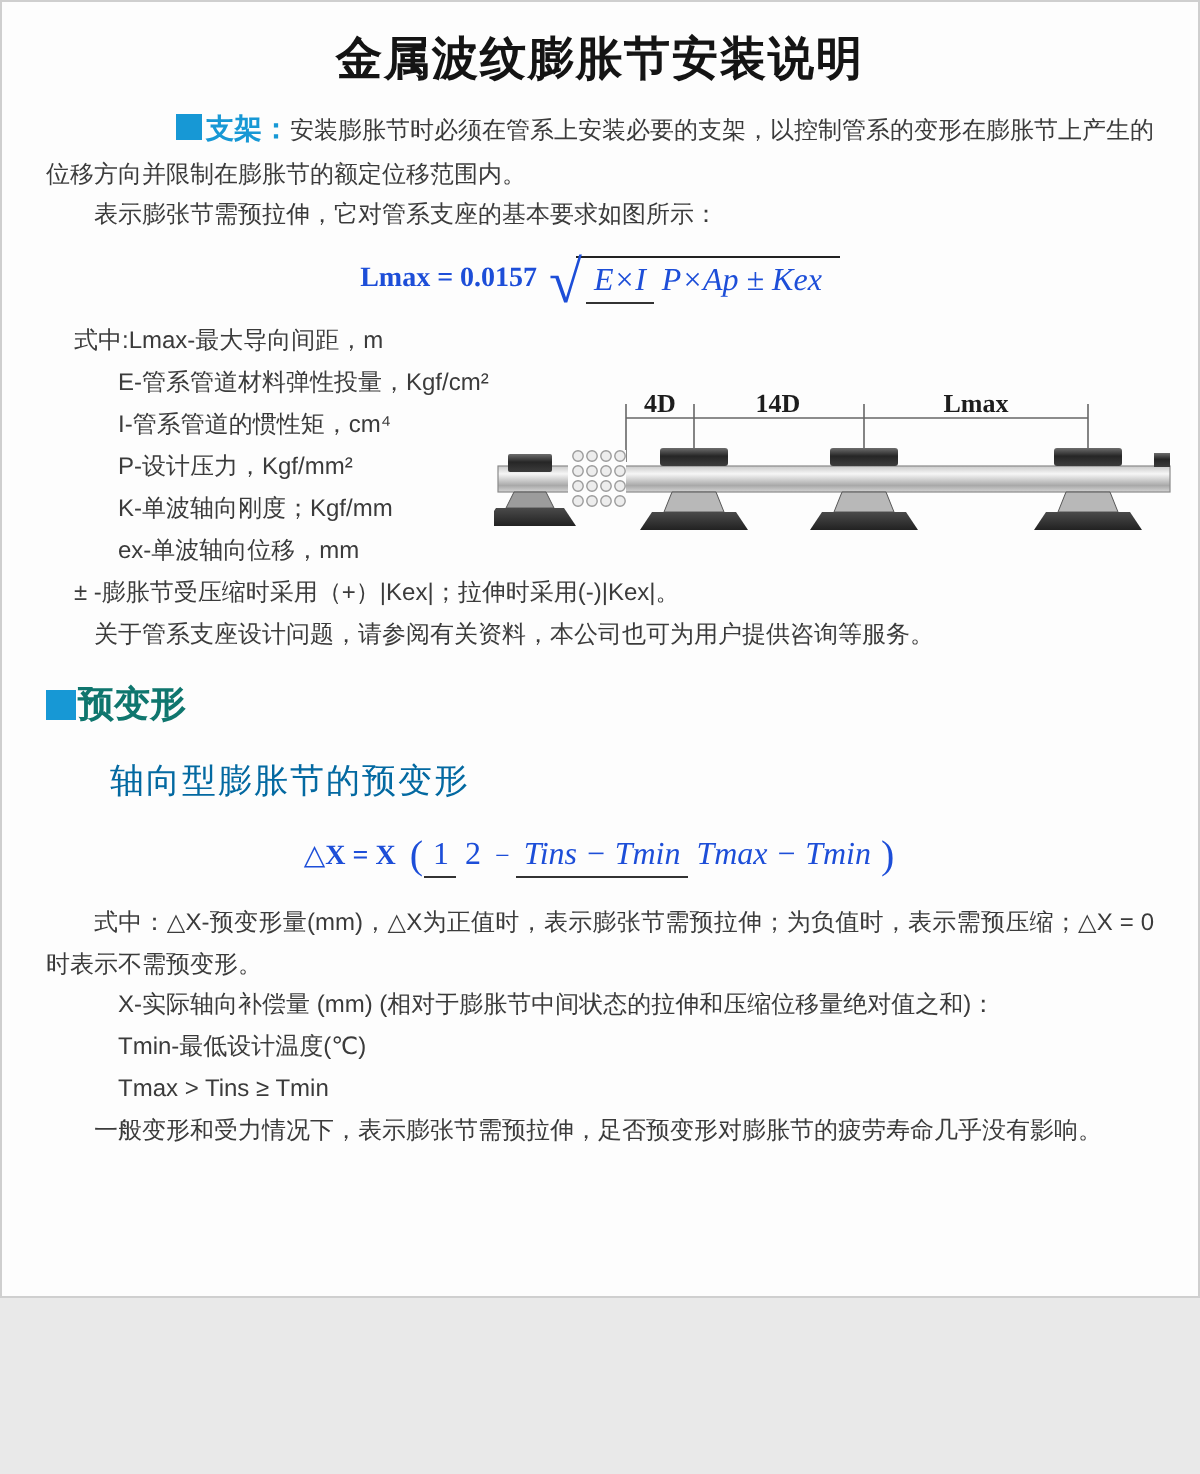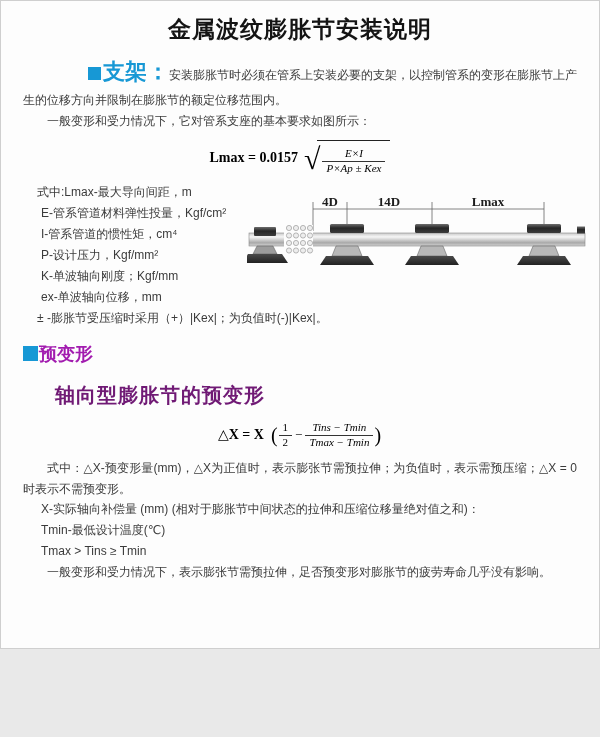--- a/index.html
+++ b/index.html
@@ -22,90 +22,90 @@
     margin:13px 0 8px 0;
     letter-spacing:1px;
   }
   .content{padding:0 22px;font-size:12px;line-height:1.7;}
   .just{text-align:justify;}
   .indent{text-indent:2em;}
   p{margin:0;}
 
   .sec-label{
     color:#1798d5;
-    font-size:22px;
+    font-size:14px;
     font-weight:bold;
     white-space:nowrap;
     padding-left:41px;
   }
   .sq{
     display:inline-block;
     width:13px;height:13px;
     background:#1798d5;
     margin-right:2px;
     vertical-align:-1px;
   }
   .sec-head{
     display:flex;align-items:center;
-    color:#a21caf;
+    color:#0f766e;
     font-size:18px;
     font-weight:600;
     margin:10px 0 4px 0;
   }
   .sec-head .sq{width:15px;height:15px;margin-right:1px;}
 
   .sub-head{
-    color:#701a75;
-    font-size:20px;
-    font-weight:700;
+    color:#0369a1;
+    font-size:17px;
+    font-weight:400;
     margin:9px 0 3px 32px;
     letter-spacing:1px;
   }
 
   
   .formula{
     display:flex;justify-content:center;align-items:center;
     font-family:"Liberation Serif","DejaVu Serif",serif;
-    color:#000000;
+    color:#1d4ed8;
     margin:6px 0;
   }
   .f-lhs{font-weight:bold;font-size:14px;margin-right:6px;}
-  .frac{display:inline-flex;flex-direction:column;text-align:center;font-size:11px;line-height:1.25;font-style:italic;}
+  .frac{display:inline-flex;flex-direction:row;font-size:16px;line-height:1.25;font-style:italic;}
   .frac .top{border-bottom:1px solid #333;padding:0 4px;}
   .frac .bot{padding:0 4px;}
   .frac.up{font-style:normal;}
   .sqrt{display:inline-flex;align-items:center;}
   .sqrt-sign{font-size:30px;font-weight:400;line-height:0.9;margin-right:-3px;transform:translateY(1px);}
   .sqrt-body{border-top:1.6px solid #222;padding:2px 5px 0 5px;}
   .paren{font-size:20px;font-family:"Liberation Serif","DejaVu Serif",serif;margin:0 1px;}
   .f-op{font-size:13px;margin:0 3px;}
 
   
   .def{line-height:21px;white-space:nowrap;}
   .ml1{margin-left:14px;}
-  .ml2{margin-left:18px;}
+  .ml2{margin-left:36px;}
 
   
   .diagram{
     position:absolute;
     left:246px;top:192px;
     width:350px;height:100px;
   }
 </style>
 </head>
 <body>
 
 <div class="page">
 
   <div class="title">金属波纹膨胀节安装说明</div>
 
   <div class="content">
 
     <p class="just indent"><span class="sec-label"><span class="sq"></span><span>支架：</span></span><span>安装膨胀节时必须在管系上安装必要的支架，以控制管系的变形在膨胀节上产生的位移方向并限制在膨胀节的额定位移范围内。</span></p>
-    <p class="indent">一般变形和受力情况下，它对管系支座的基本要求如图所示：</p>
+    <p class="indent">表示膨张节需预拉伸，它对管系支座的基本要求如图所示：</p>
 
     <div class="formula" style="margin-top:9px;">
       <span class="f-lhs">Lmax = 0.0157</span>
       <span class="sqrt">
         <span class="sqrt-sign">√</span>
         <span class="sqrt-body">
           <span class="frac">
             <span class="top">E×I</span>
             <span class="bot">P×Ap ± Kex</span>
           </span>
@@ -113,22 +113,23 @@
       </span>
     </div>
 
     <div style="margin-top:2px;">
       <div class="def ml1">式中:Lmax-最大导向间距，m</div>
       <div class="def ml2">E-管系管道材料弹性投量，Kgf/cm²</div>
       <div class="def ml2">I-管系管道的惯性矩，cm⁴</div>
       <div class="def ml2">P-设计压力，Kgf/mm²</div>
       <div class="def ml2">K-单波轴向刚度；Kgf/mm</div>
       <div class="def ml2">ex-单波轴向位移，mm</div>
-      <div class="def ml1">± -膨胀节受压缩时采用（+）|Kex|；为负值时(-)|Kex|。</div>
-    </div>
+      <div class="def ml1">± -膨胀节受压缩时采用（+）|Kex|；拉伸时采用(-)|Kex|。</div>
+    </div>
+    <p class="indent">关于管系支座设计问题，请参阅有关资料，本公司也可为用户提供咨询等服务。</p>
 
     <div class="sec-head">
       <span class="sq"></span>
       <span>预变形</span>
     </div>
 
     <div class="sub-head">轴向型膨胀节的预变形</div>
 
     <div class="formula">
       <span class="f-lhs">△X = X</span>

